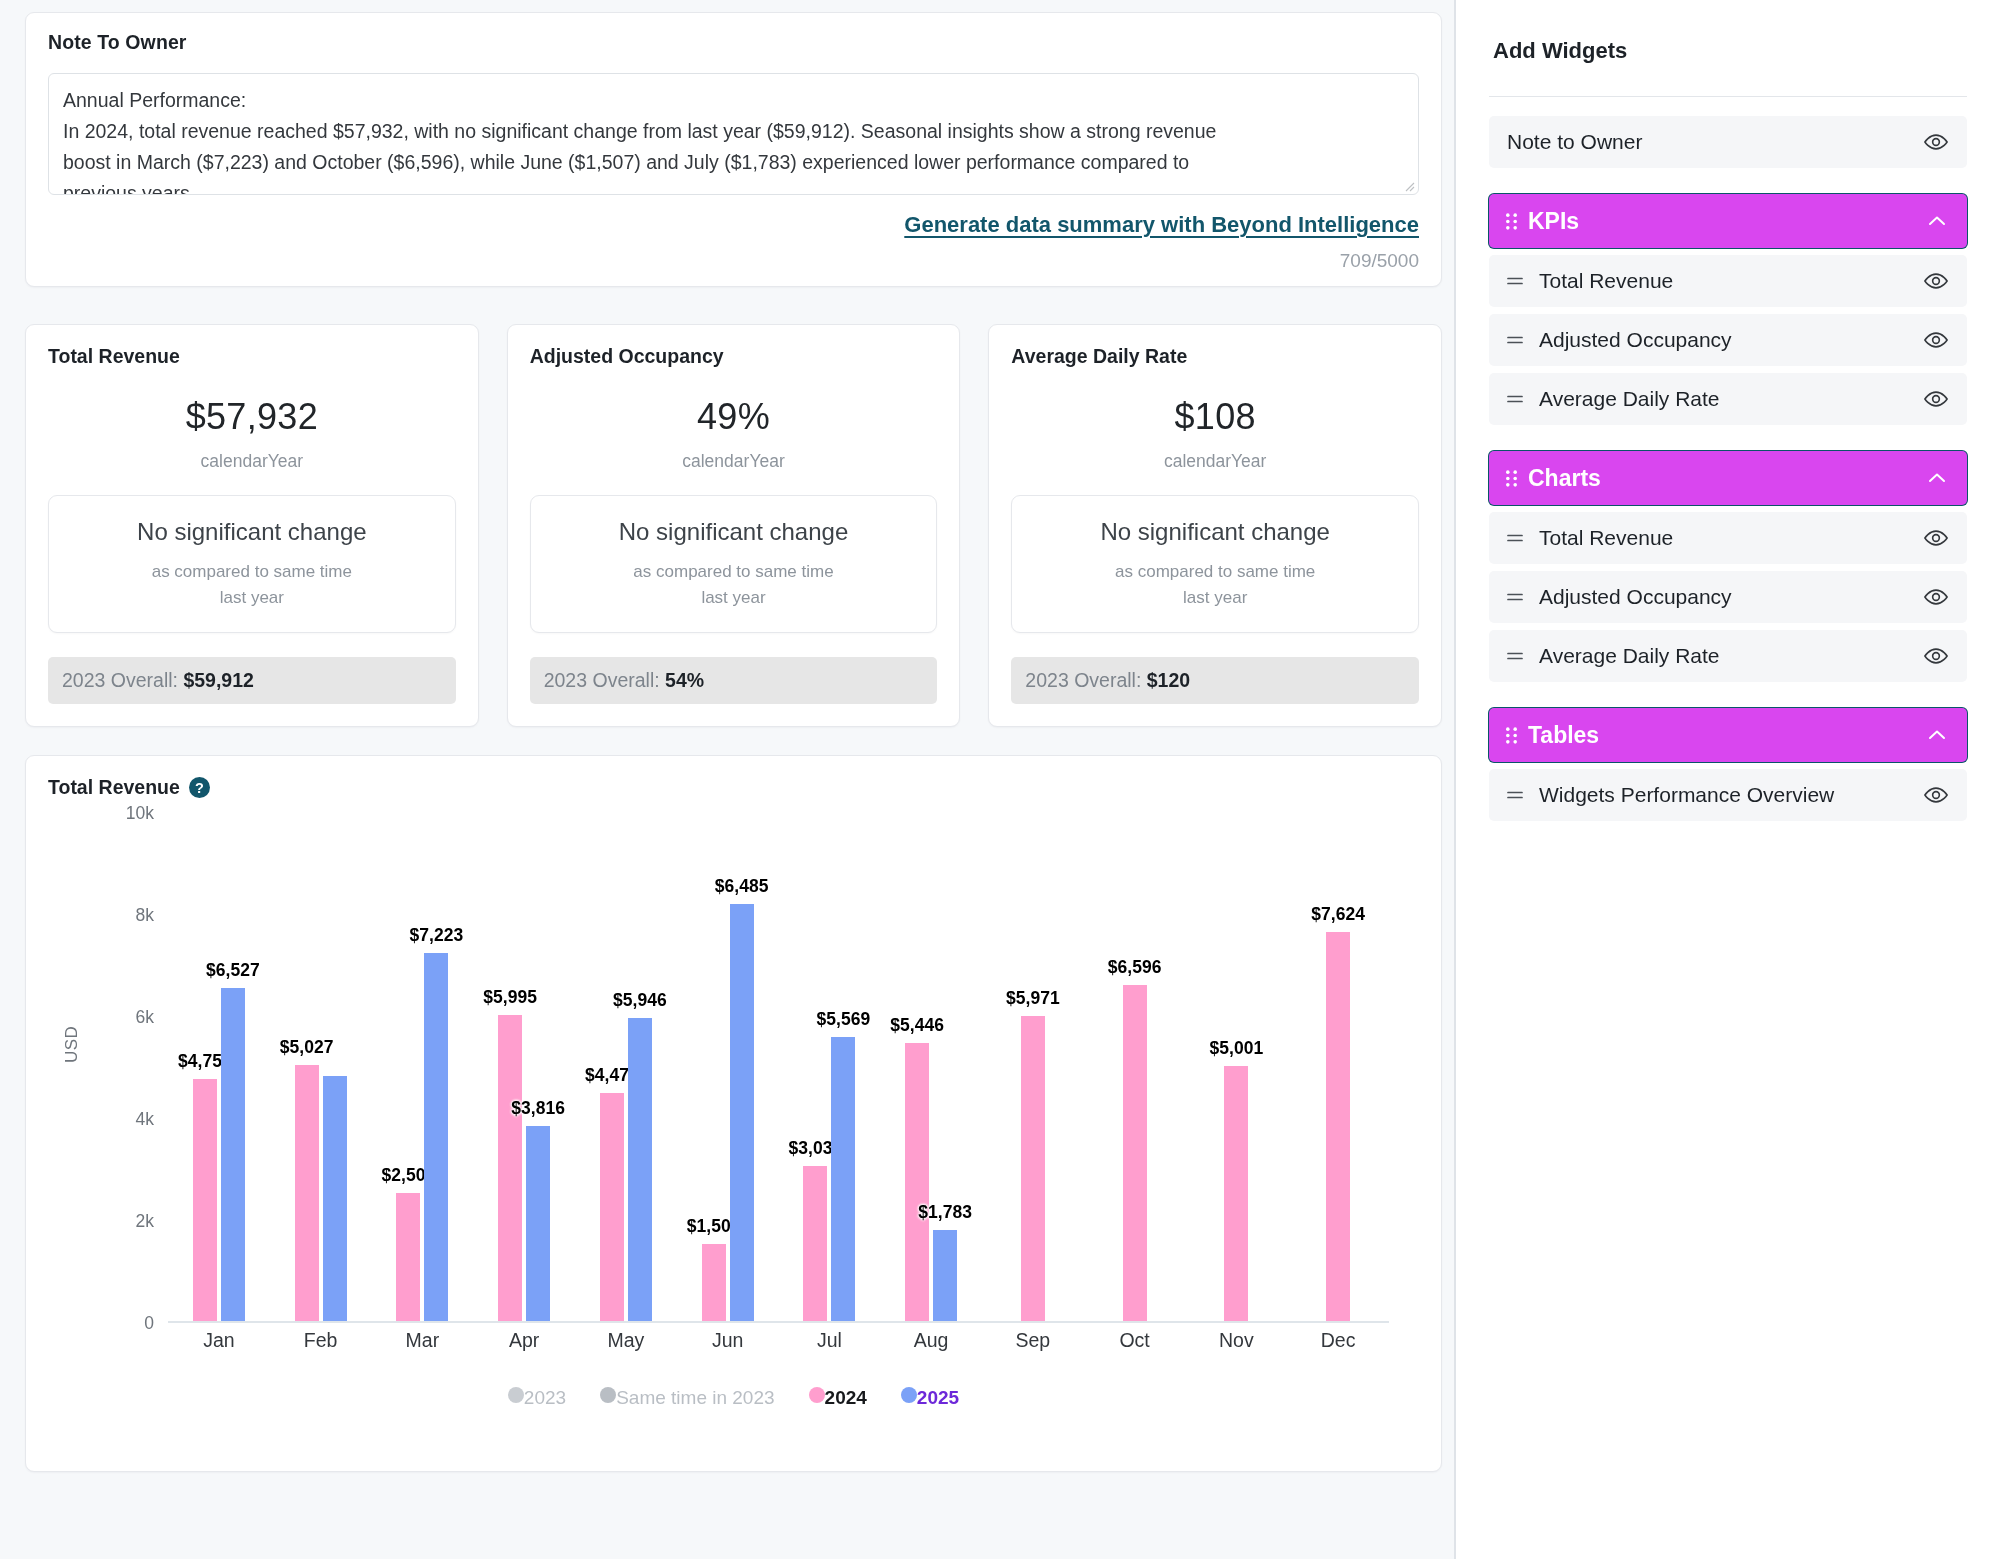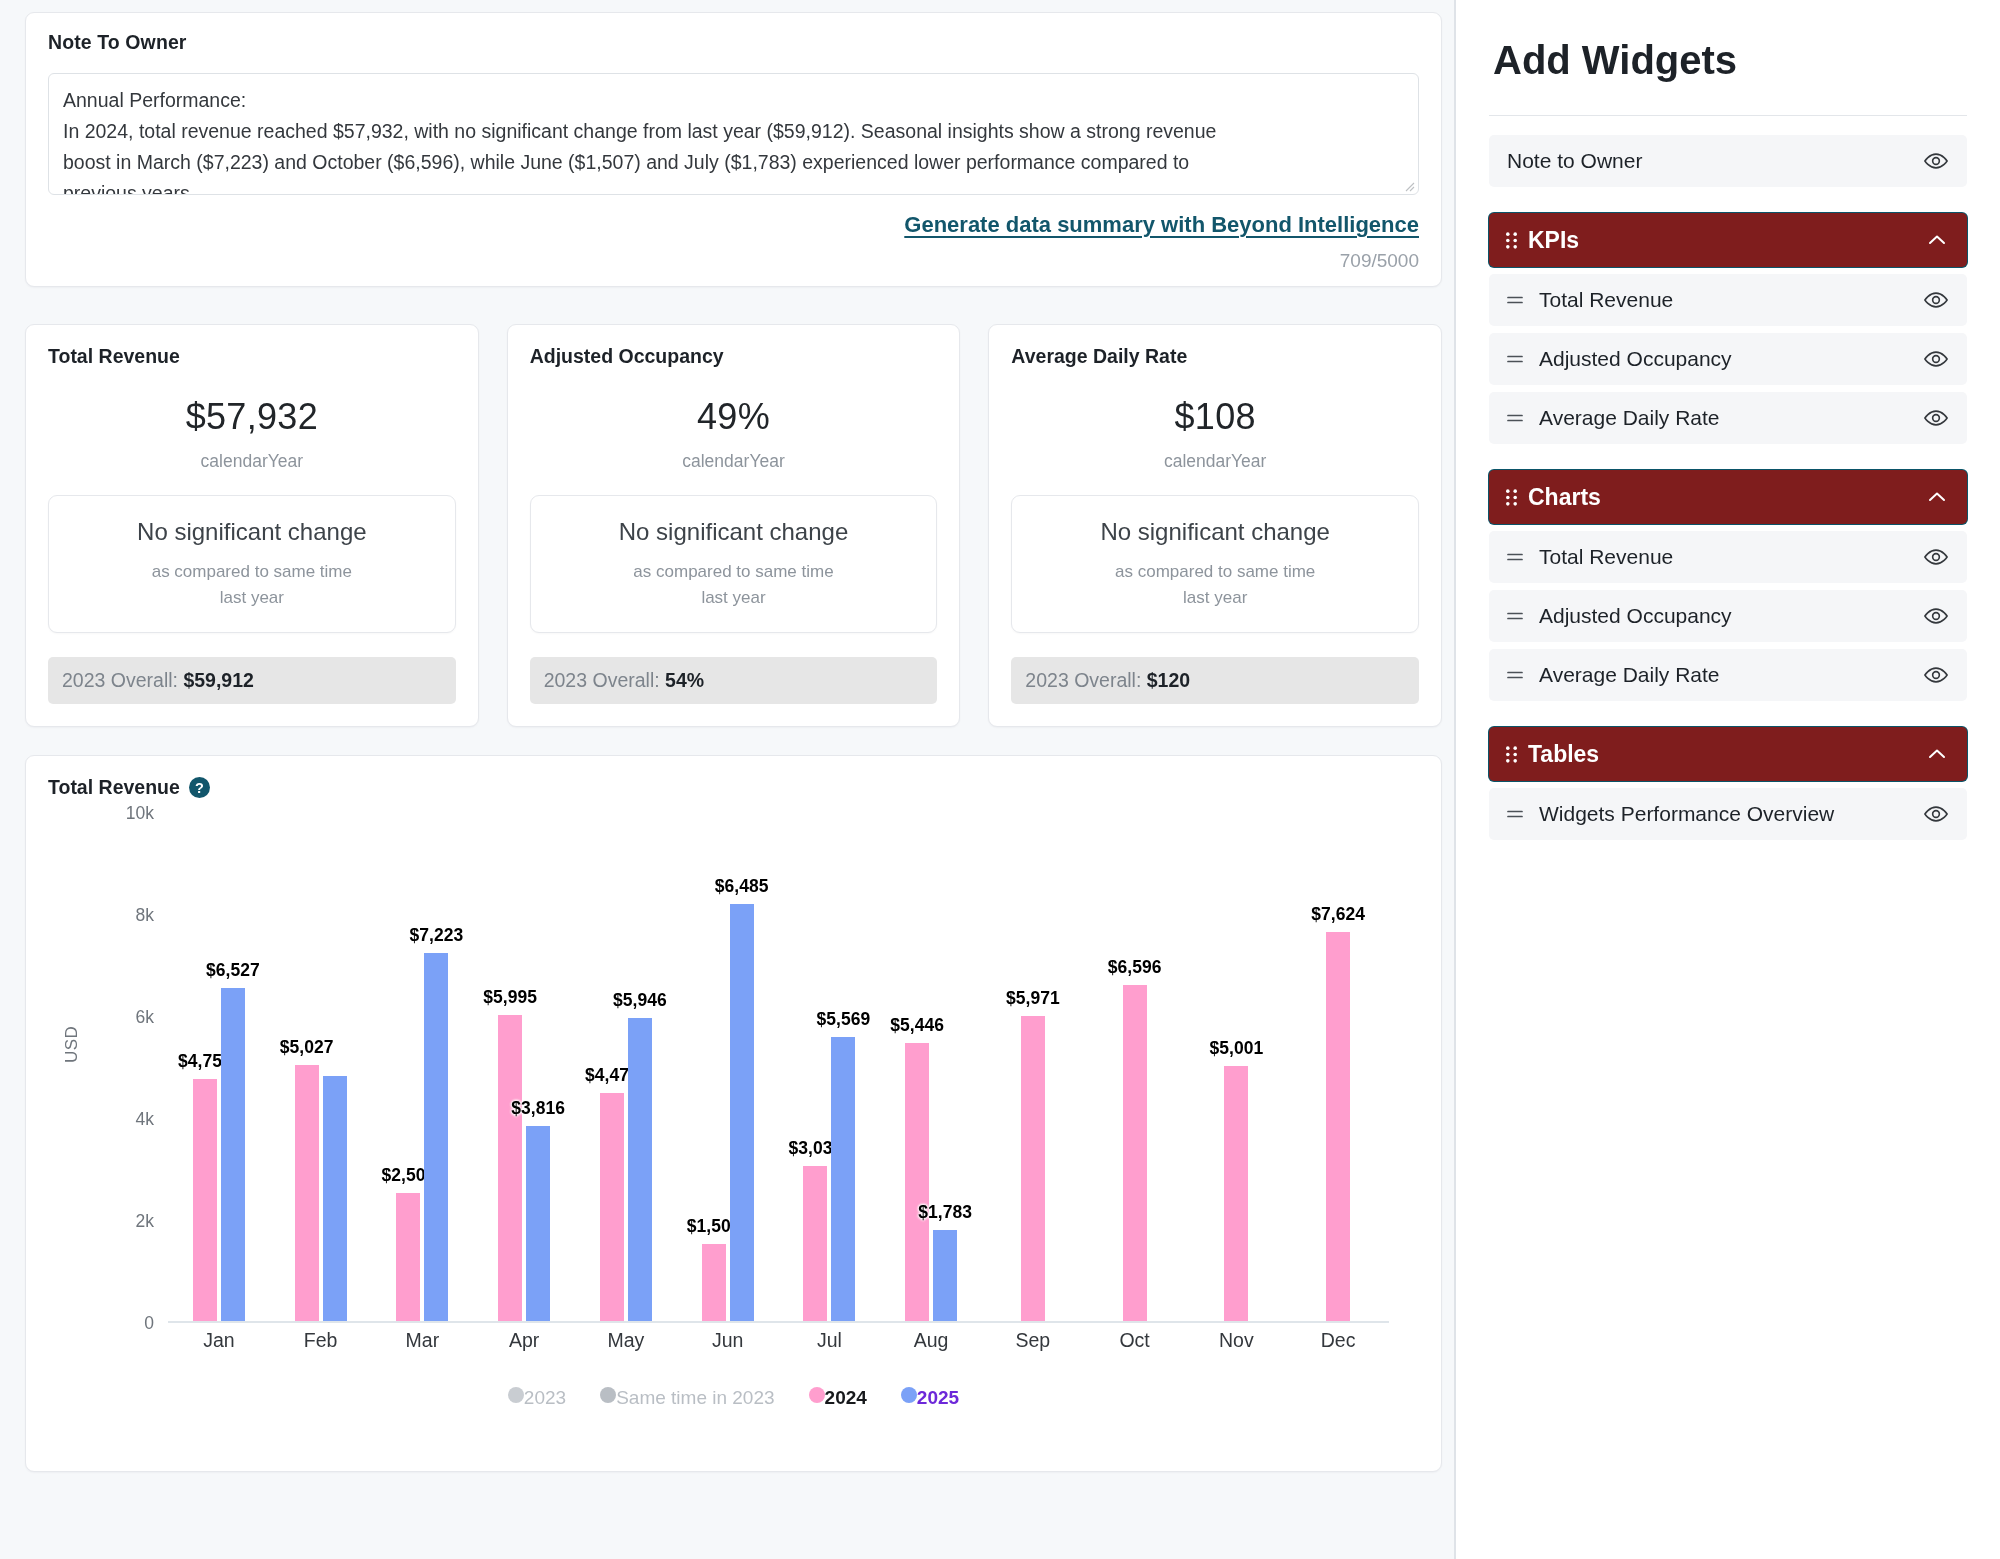--- a/index.html
+++ b/index.html
@@ -122,35 +122,35 @@
   }
   .legend-item { display:flex; gap:0; }
   .legend-dot { width:16px; height:16px; border-radius:50%; }
   .legend-text { font-size:19px; font-weight:700; }
 
   
   .sidebar {
     width:544px; height:1559px; background:#ffffff;
     padding:26px 33px 0 33px;
   }
-  .sidebar-title { font-size:40px; font-weight:700; color:#1d2228; padding:12px 4px 0 4px; }
+  .sidebar-title { font-size:22px; font-weight:700; color:#1d2228; padding:12px 4px 0 4px; }
   .sidebar-sep { height:1px; background:#e3e6ea; margin:32px 0 0 0; }
 
   .widget-row {
     display:flex; align-items:center;
     height:52px; margin-top:19px;
     background:#f5f6f8; border-radius:5px;
     padding:0 18px 0 18px;
   }
   .widget-row .label { flex:1; font-size:21px; color:#1d2228; }
 
   .group-header {
     display:flex; align-items:center;
     height:54px; margin-top:26px;
-    background:#7f1d1d; border-radius:5px; color:#ffffff;
+    background:#d946ef; border-radius:5px; color:#ffffff;
     padding:0 18px 0 16px;
     box-shadow:0 0 0 1px #0b5468;
   }
   .group-header .label { flex:1; font-size:23px; font-weight:700; margin-left:10px; }
   .group-item {
     display:flex; align-items:center;
     height:52px; margin-top:7px;
     background:#f5f6f8; border-radius:5px;
     padding:0 18px 0 16px;
   }

